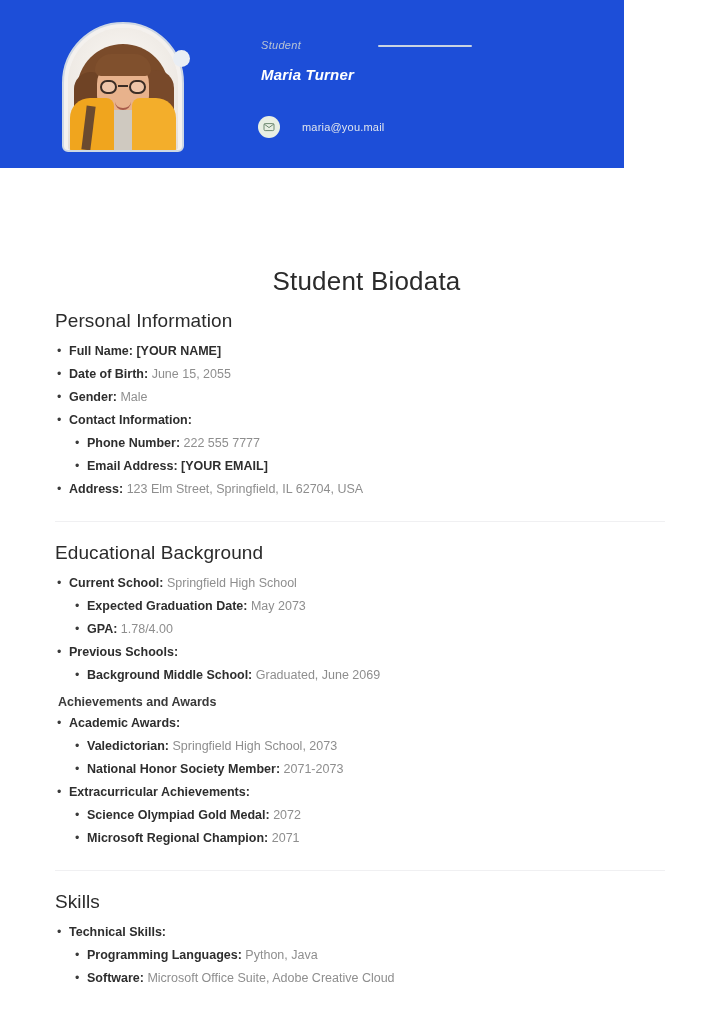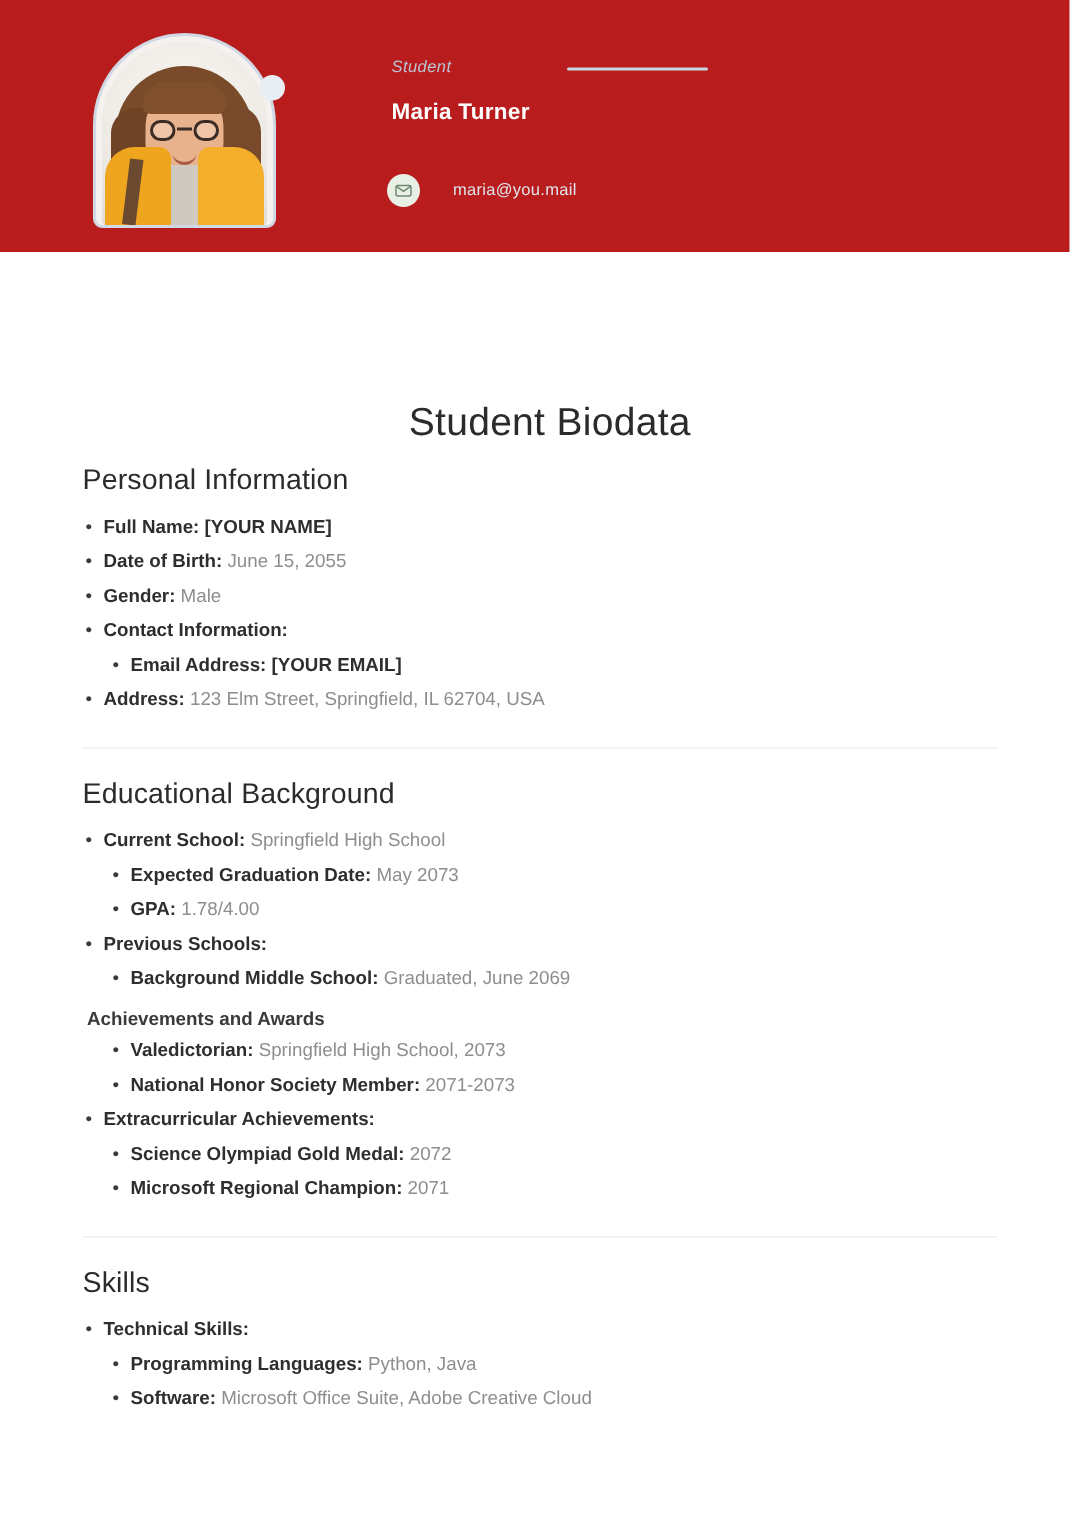--- a/index.html
+++ b/index.html
@@ -6,22 +6,22 @@
   html, body {
     width:720px; height:1019px;
     background:#ffffff;
     font-family:"Liberation Sans", sans-serif;
     overflow:hidden;
   }
   .page { position:relative; width:720px; height:1019px; background:#fff; }
 
   
   .header {
-    position:absolute; left:0; top:0; width:713px; height:168px;
-    background:#b91c1c;
+    position:absolute; left:0; top:0; width:624px; height:168px;
+    background:#1d4ed8;
   }
   .avatar-wrap {
     position:absolute; left:62px; top:22px;
     width:122px; height:130px;
   }
   .avatar-frame {
     position:absolute; inset:0;
     border:2px solid #cfd8e4;
     border-radius:61px 61px 6px 6px;
     background:#f4f1ee;
@@ -83,21 +83,21 @@
   .hdr-role {
     position:absolute; left:261px; top:39px;
     font-size:11px; font-style:italic; color:#b9c4d4; letter-spacing:.3px;
   }
   .hdr-rule {
     position:absolute; left:378px; top:45px; width:94px; height:2px;
     background:#c9d4e2; border-radius:1px;
   }
   .hdr-name {
     position:absolute; left:261px; top:66px;
-    font-size:15px; font-weight:bold; color:#ffffff; letter-spacing:.2px;
+    font-size:15px; font-weight:bold; color:#ffffff; letter-spacing:.2px;font-style:italic;
   }
   .hdr-contact { position:absolute; left:258px; top:116px; display:flex; align-items:center; gap:22px; }
   .mail-badge {
     width:22px; height:22px; border-radius:50%;
     background:#e8efe4; display:flex; align-items:center; justify-content:center;
   }
   .mail-badge svg { display:block; }
   .hdr-email { font-size:11px; color:#dfe5ee; letter-spacing:.2px; }
 
   
@@ -185,20 +185,21 @@
   <div class="body-area">
 
     <div class="section">
       <div class="sec-head">Personal Information</div>
       <ul class="lvl1" id="list-0">
           <li><span class="k">Full Name:</span><span class="v strong"> [YOUR NAME]</span></li>
           <li><span class="k">Date of Birth:</span><span class="v"> June 15, 2055</span></li>
           <li><span class="k">Gender:</span><span class="v"> Male</span></li>
           <li><span class="k">Contact Information:</span></li>
           <ul class="lvl2">
+            <li><span class="k">Phone Number:</span><span class="v"> 222 555 7777</span></li>
             <li><span class="k">Email Address:</span><span class="v strong"> [YOUR EMAIL]</span></li>
           </ul>
           <li><span class="k">Address:</span><span class="v"> 123 Elm Street, Springfield, IL 62704, USA</span></li>
         </ul>
     </div>
 
     <div class="divider"></div>
 
     <div class="section">
       <div class="sec-head">Educational Background</div>
@@ -208,20 +209,21 @@
             <li><span class="k">Expected Graduation Date:</span><span class="v"> May 2073</span></li>
             <li><span class="k">GPA:</span><span class="v"> 1.78/4.00</span></li>
           </ul>
           <li><span class="k">Previous Schools:</span></li>
           <ul class="lvl2">
             <li><span class="k">Background Middle School:</span><span class="v"> Graduated, June 2069</span></li>
           </ul>
         </ul>
       <div class="sub-head">Achievements and Awards</div>
       <ul class="lvl1" id="sublist-1">
+          <li><span class="k">Academic Awards:</span></li>
           <ul class="lvl2">
             <li><span class="k">Valedictorian:</span><span class="v"> Springfield High School, 2073</span></li>
             <li><span class="k">National Honor Society Member:</span><span class="v"> 2071-2073</span></li>
           </ul>
           <li><span class="k">Extracurricular Achievements:</span></li>
           <ul class="lvl2">
             <li><span class="k">Science Olympiad Gold Medal:</span><span class="v"> 2072</span></li>
             <li><span class="k">Microsoft Regional Champion:</span><span class="v"> 2071</span></li>
           </ul>
         </ul>

